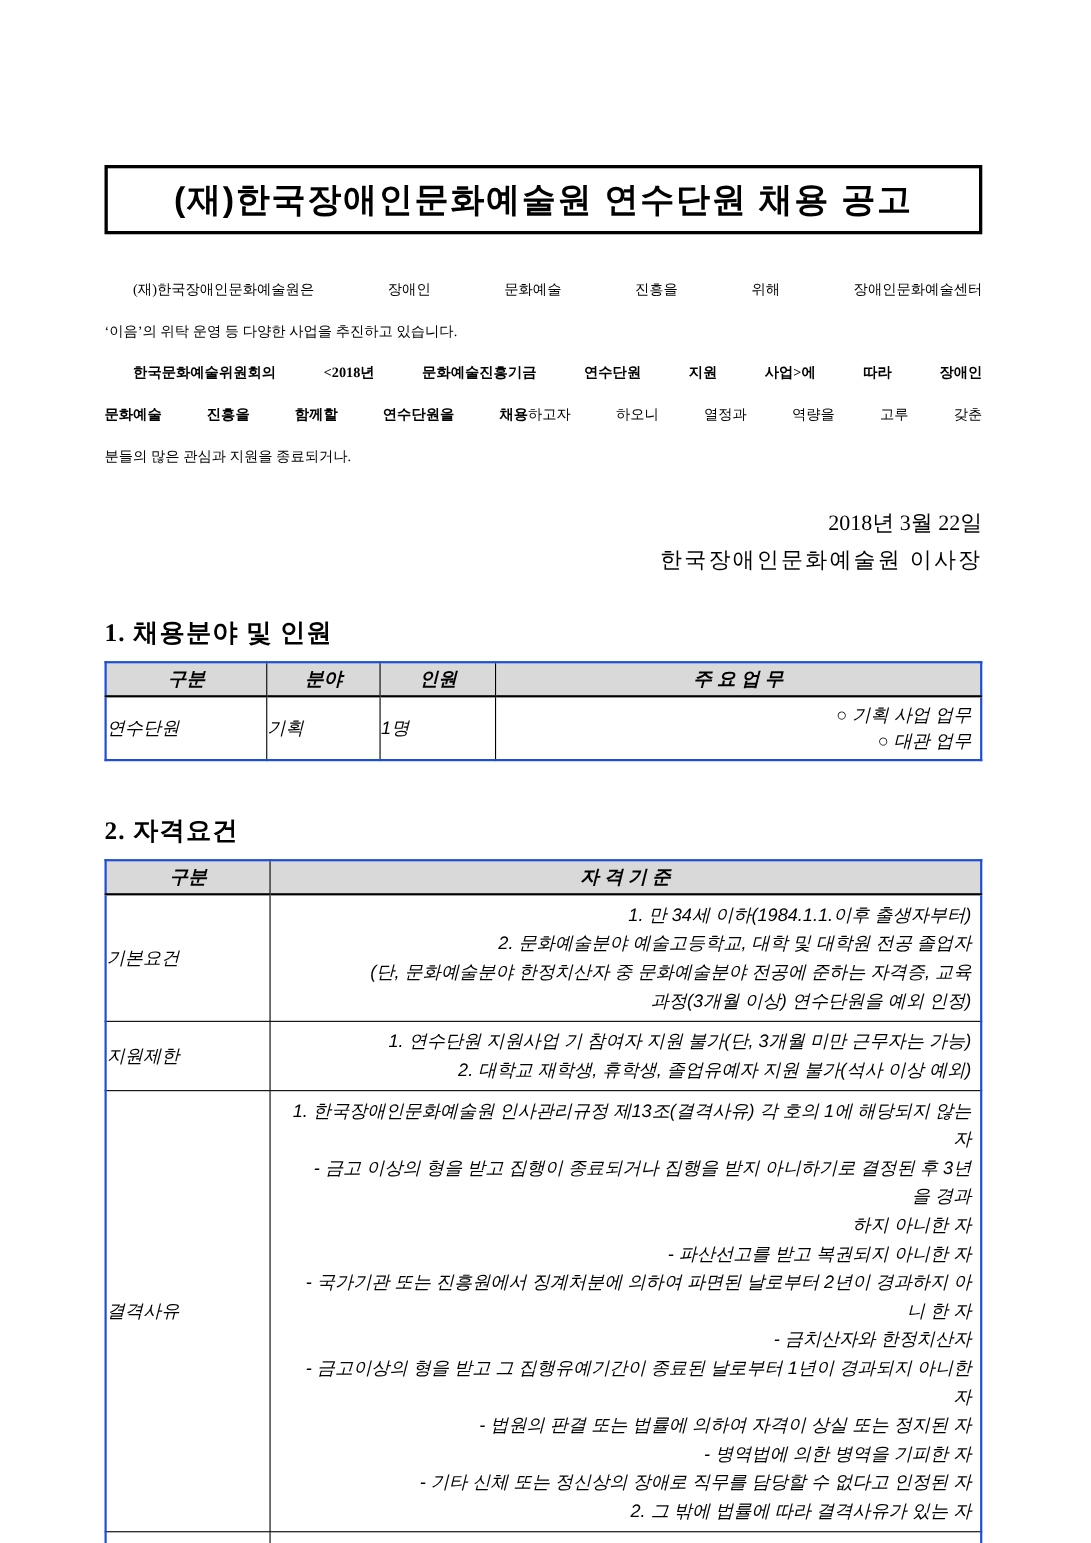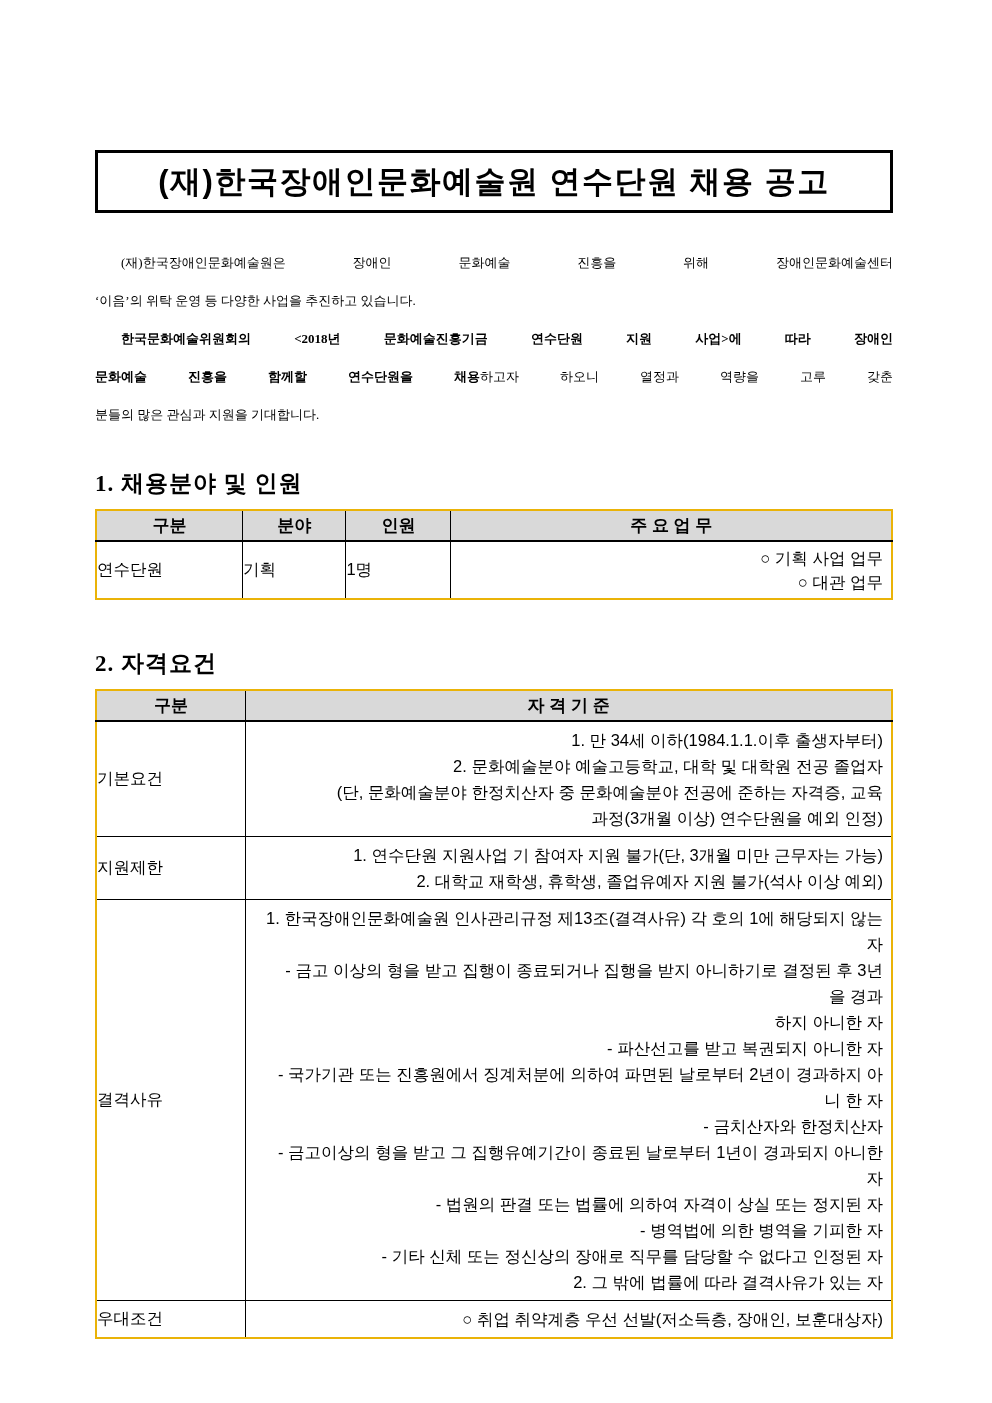--- a/index.html
+++ b/index.html
@@ -56,23 +56,24 @@
     letter-spacing: 1px;
     margin-top: 34px;
     margin-bottom: 10px;
   }
   .section-heading.second { margin-top: 48px; }
   
   table {
     width: 100%;
     border-collapse: collapse;
     table-layout: fixed;
-    border: 2px solid #eab308;
+    border: 2px solid #1d4ed8;
     font-family: "Liberation Sans", "DejaVu Sans", sans-serif;
     font-size: 16.5px;
+    font-style: italic;
   }
   th {
     background: #d9d9d9;
     border: 1px solid #000;
     border-bottom: 2px solid #000;
     font-weight: bold;
     font-size: 17px;
     height: 31px;
     text-align: center;
     vertical-align: middle;
@@ -102,23 +103,27 @@
 
   <div class="title-box">
     <h1>(재)한국장애인문화예술원 연수단원 채용 공고</h1>
   </div>
 
   <div class="intro">
     <p class="fill first-indent">(재)한국장애인문화예술원은 장애인 문화예술 진흥을 위해 장애인문화예술센터</p>
     <p>‘이음’의 위탁 운영 등 다양한 사업을 추진하고 있습니다.</p>
     <p class="fill first-indent bold">한국문화예술위원회의 &lt;2018년 문화예술진흥기금 연수단원 지원 사업&gt;에 따라 장애인</p>
     <p class="fill"><span class="bold">문화예술 진흥을 함께할 연수단원을 채용</span><span>하고자 하오니 열정과 역량을 고루 갖춘</span></p>
-    <p>분들의 많은 관심과 지원을 기대합니다.</p>
+    <p>분들의 많은 관심과 지원을 종료되거나.</p>
   </div>
 
+  <div class="sign-off">
+    <p>2018년 3월 22일</p>
+    <p class="signer">한국장애인문화예술원 이사장</p>
+  </div>
 
   <h2 class="section-heading">1. 채용분야 및 인원</h2>
 
   <table class="tbl1">
     <colgroup>
       <col style="width:18.4%">
       <col style="width:13%">
       <col style="width:13.2%">
       <col style="width:55.4%">
     </colgroup>

